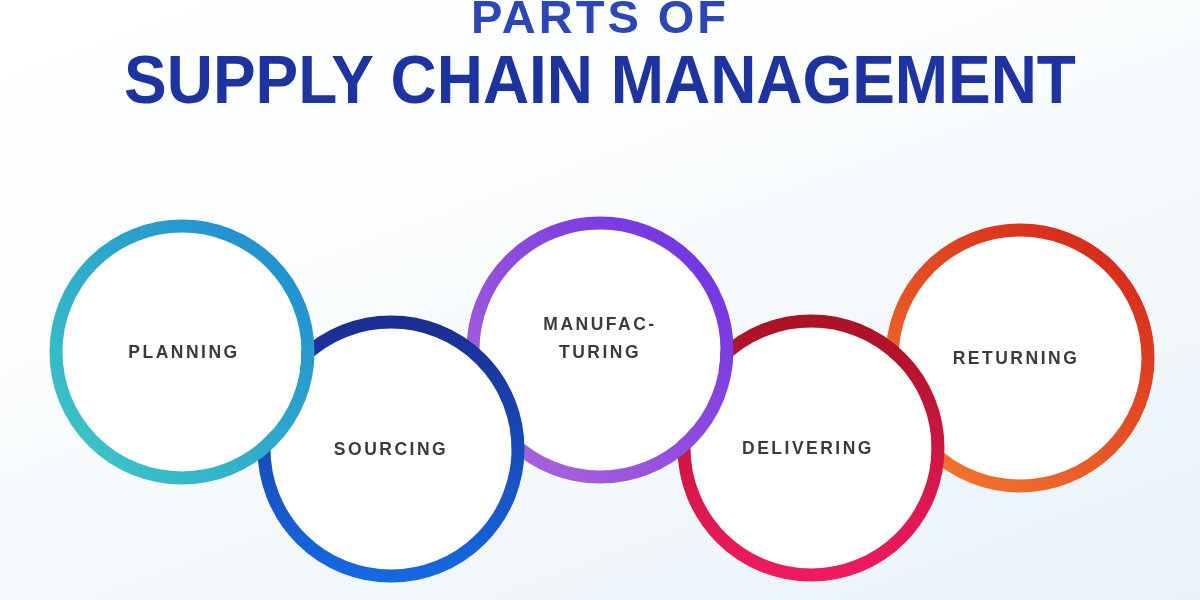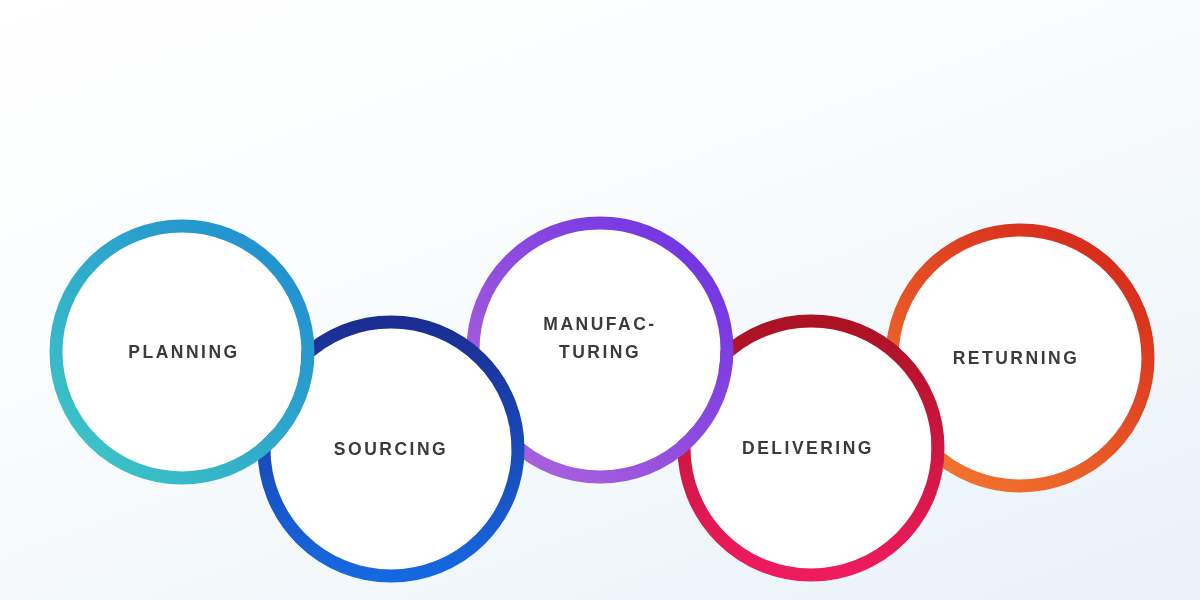--- a/index.html
+++ b/index.html
@@ -89,13 +89,17 @@
           <text class="ring-label" x="391" text-anchor="middle" fill="#3b3b3b"><tspan x="391" y="455">SOURCING</tspan></text>
         </g>
         <g>
           <circle cx="182" cy="352" r="119.5" fill="#ffffff"></circle>
           <circle cx="182" cy="352" r="126" fill="none" stroke="url(#grad-planning)" stroke-width="13"></circle>
           <text class="ring-label" x="184" text-anchor="middle" fill="#3b3b3b"><tspan x="184" y="358">PLANNING</tspan></text>
         </g>
       </g>
   </svg>
 
+  <div class="title-wrap">
+    <div class="title-small" style="color: rgb(44, 71, 181);">PARTS OF</div>
+    <div class="title-big" style="color: rgb(29, 51, 159);">SUPPLY CHAIN MANAGEMENT</div>
+  </div>
 </div>
 
 </body></html>

